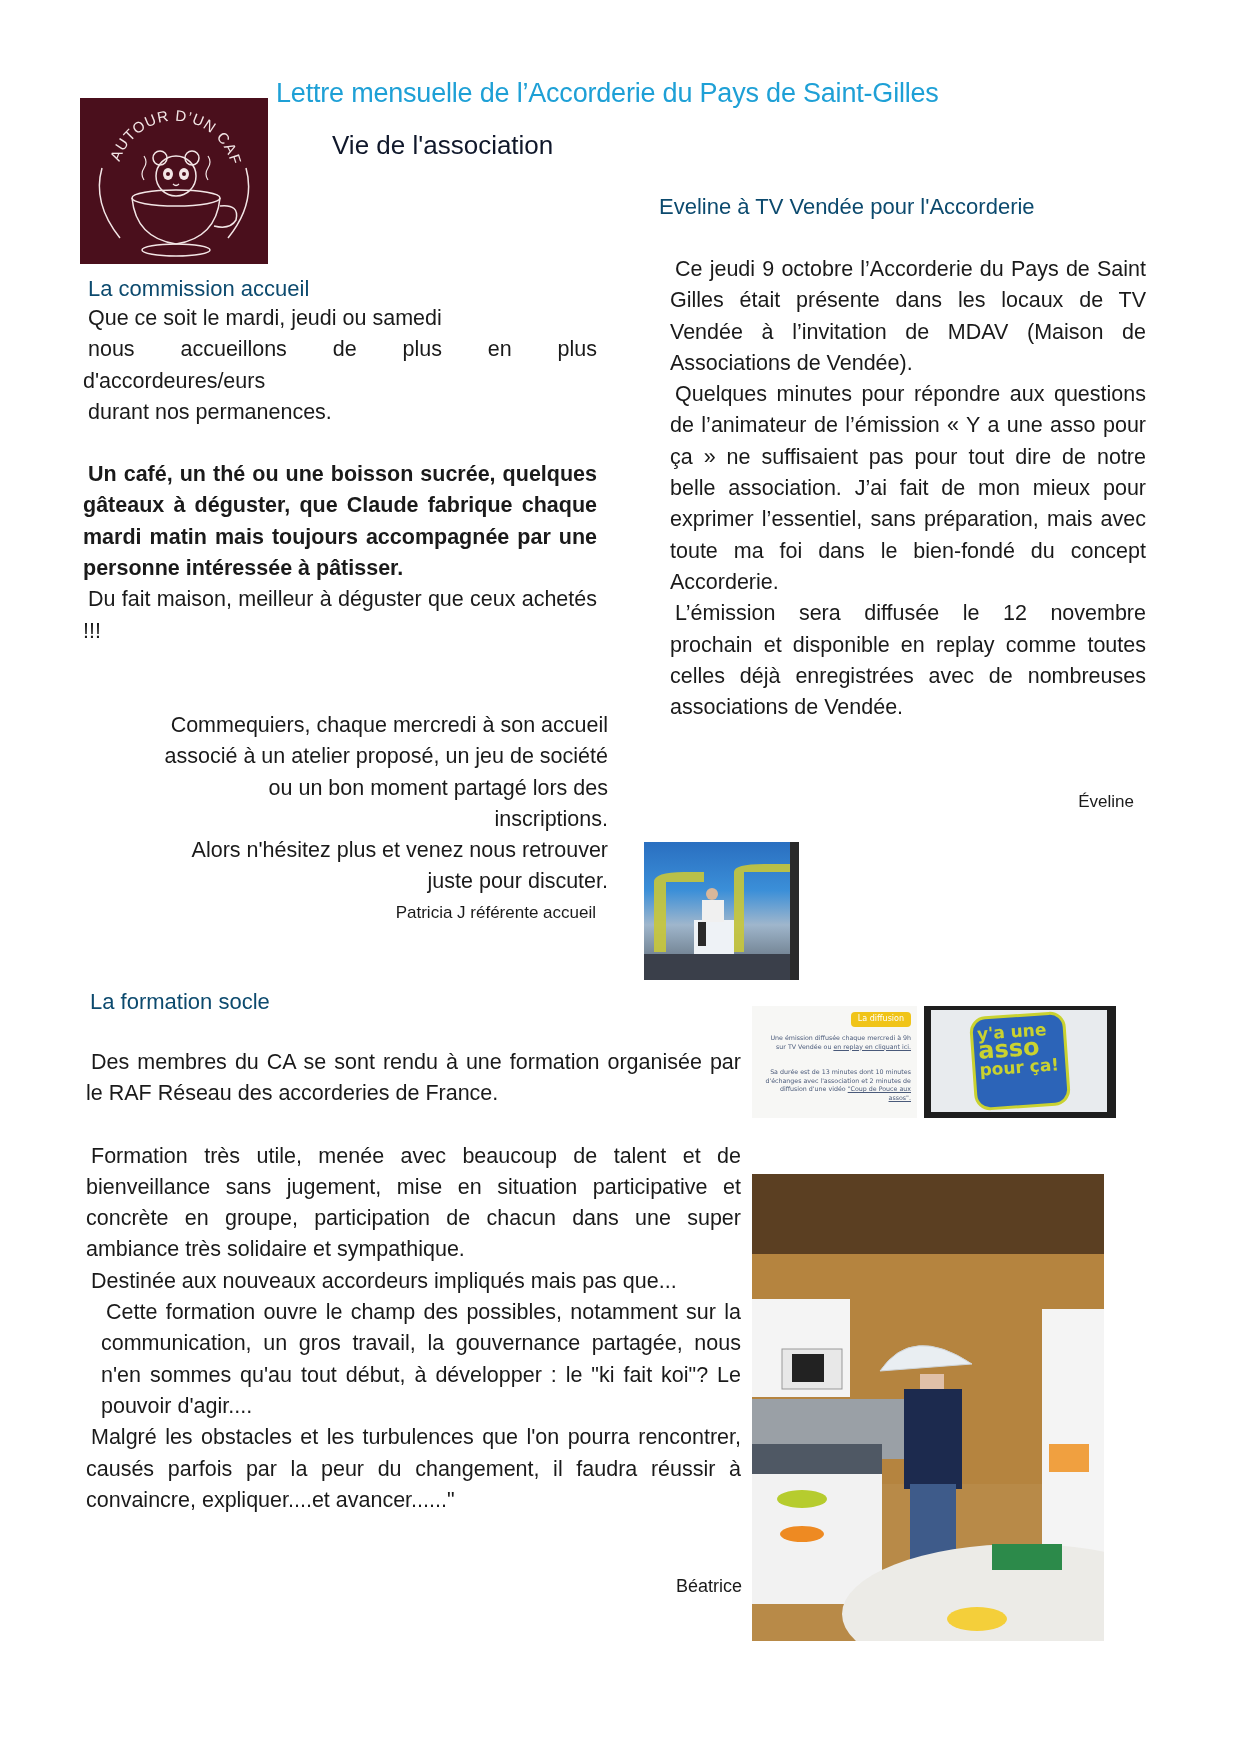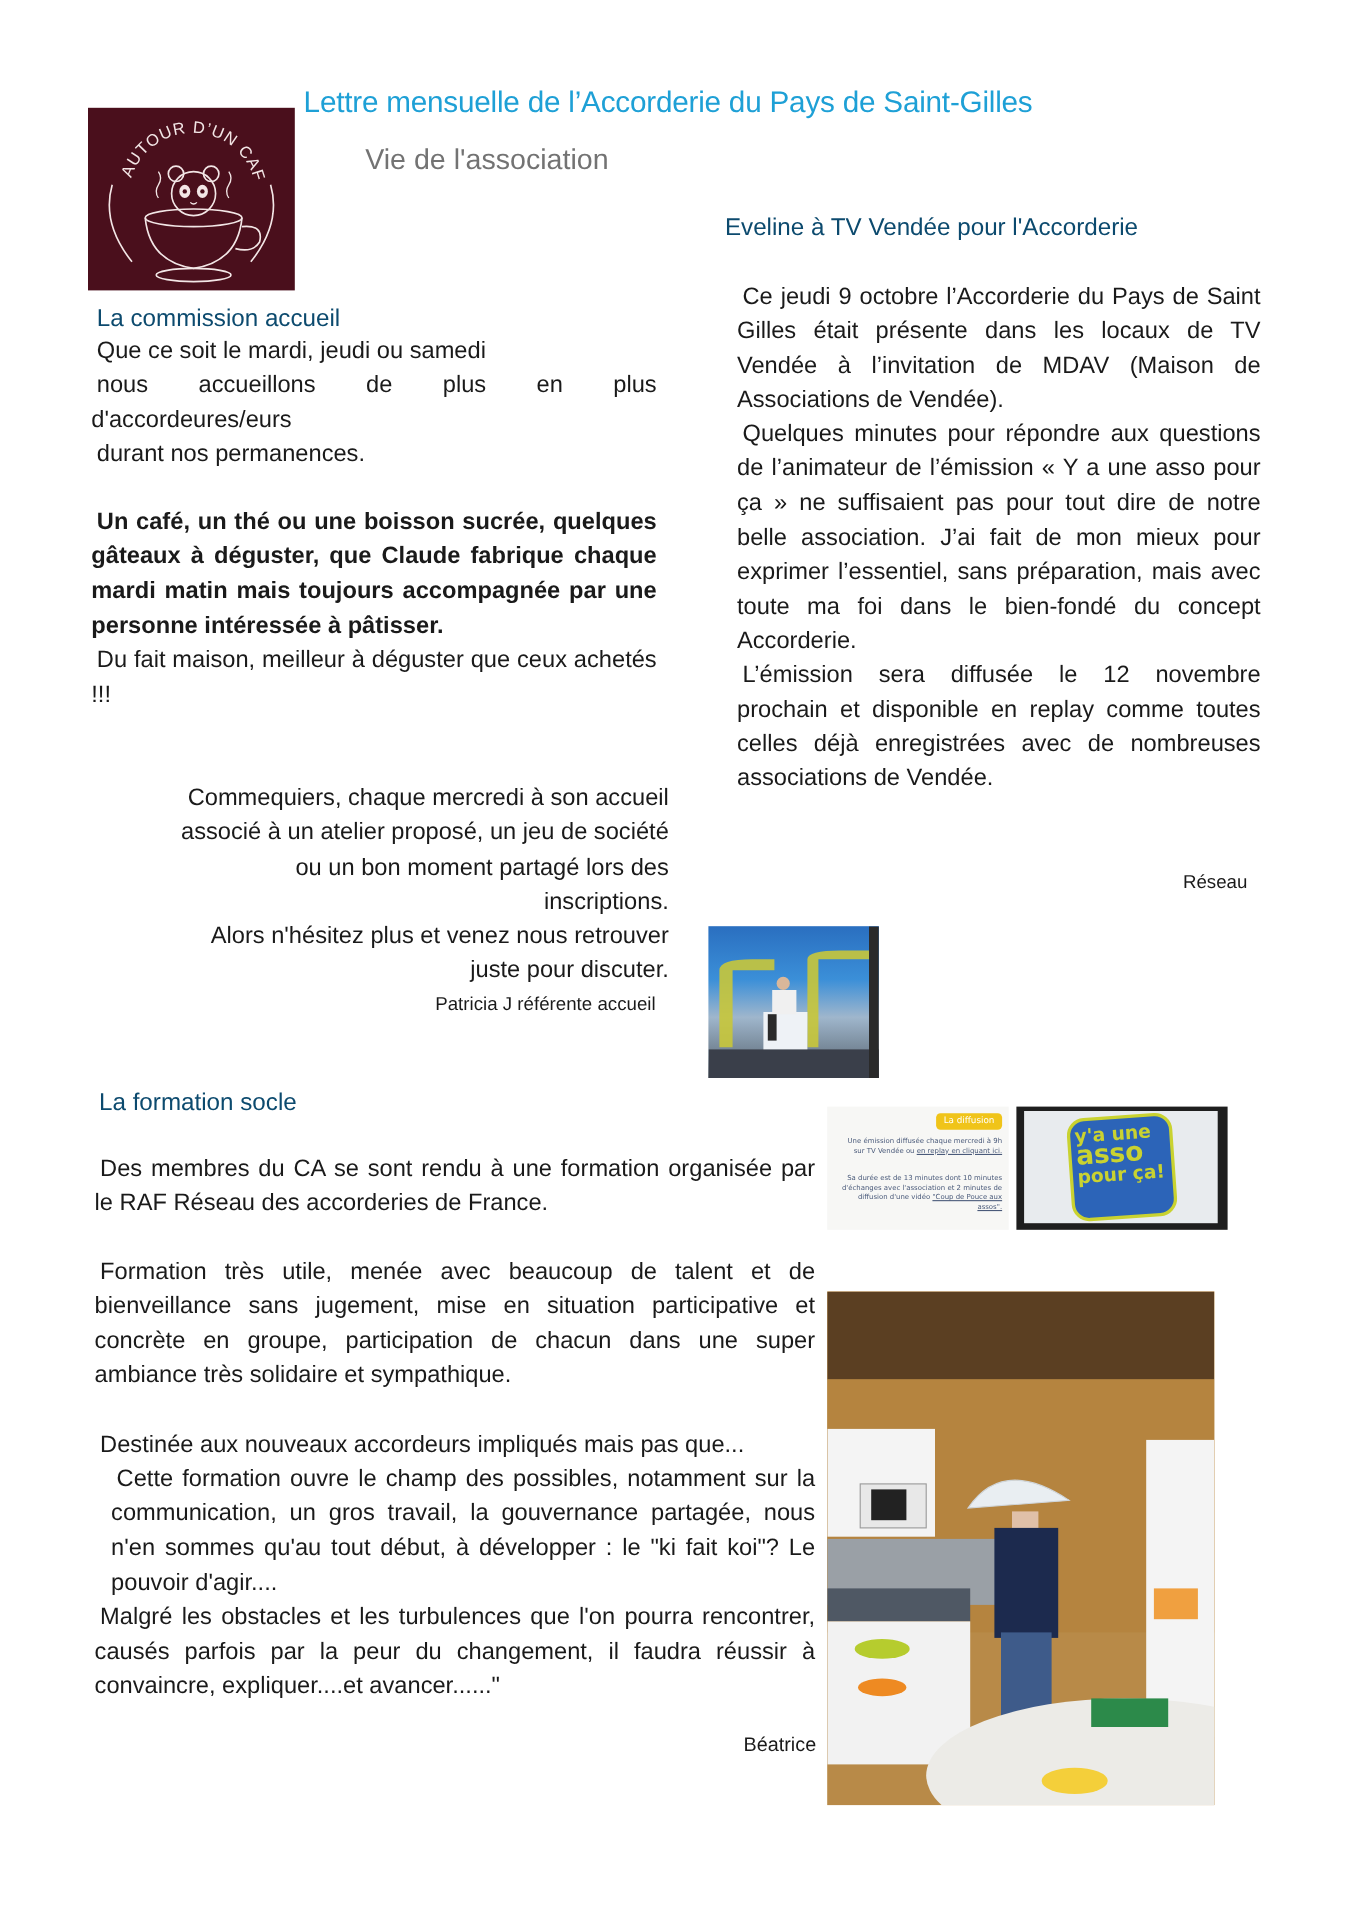--- a/index.html
+++ b/index.html
@@ -1,20 +1,20 @@
 <!DOCTYPE html>
 <html><head>
 <meta charset="utf-8">
 <style>
   html, body { margin:0; padding:0; background:#ffffff; }
   body { width:1241px; height:1754px; position:relative; overflow:hidden;
          font-family:"Liberation Sans", sans-serif; color:#1a1a1a; }
   .abs { position:absolute; }
   .title { left:276px; top:78px; font-size:27px; color:#1ea0d6; white-space:nowrap; letter-spacing:-0.2px; }
-  .subtitle { left:332px; top:130px; font-size:26px; color:#737373; white-space:nowrap; }
+  .subtitle { left:332px; top:130px; font-size:26px; color:#0f172a; white-space:nowrap; }
   .logo { left:80px; top:98px; width:188px; height:166px; background:#4a0f1c; }
   .h-red { color:#0c4a6e; font-size:22px; white-space:nowrap; }
   .body { font-size:21.5px; line-height:31.3px; text-align:justify; }
   .body p { margin:0; }
   .indent { padding-left:5px; }
   .gap { height:31px; }
   .sig { text-align:right; white-space:nowrap; }
   .photo { overflow:hidden; }
   .lastline { text-align-last:justify; }
 </style>
@@ -73,21 +73,21 @@
   <p>juste pour discuter.</p>
 </div>
 <div class="abs sig" style="left:300px; top:903px; width:296px; font-size:17px;">Patricia J référente accueil</div>
 
 <div class="abs h-red" style="left:659px; top:194px;">Eveline à TV Vendée pour l'Accorderie</div>
 <div class="abs body" style="left:654px; top:254px; width:476px;margin-left:16px;">
   <p style="text-indent:5px;">Ce jeudi 9 octobre l’Accorderie du Pays de Saint Gilles était présente dans les locaux de TV Vendée à l’invitation de MDAV (Maison de Associations de Vendée).</p>
   <p style="text-indent:5px;">Quelques  minutes pour répondre aux questions de l’animateur de l’émission « Y a une asso pour ça » ne suffisaient pas pour tout dire de notre belle association. J’ai fait de mon mieux pour exprimer l’essentiel, sans  préparation, mais avec toute ma foi dans le bien-fondé du concept Accorderie.</p>
   <p style="text-indent:5px;">L’émission sera diffusée le 12 novembre prochain et disponible en replay comme toutes celles déjà enregistrées avec de nombreuses associations de Vendée.</p>
 </div>
-<div class="abs sig" style="left:900px; top:792px; width:234px; font-size:17px;">Réseau</div>
+<div class="abs sig" style="left:900px; top:792px; width:234px; font-size:17px;">Éveline</div>
 
 <div class="abs photo" style="left:644px; top:842px; width:155px; height:138px; background:linear-gradient(180deg,#2a6fc0 0%,#3b8fd8 35%,#9fb6cc 60%,#6f7f8e 85%,#2c3440 100%);">
   <svg width="155" height="138">
     <path d="M10,110 L10,40 Q10,30 40,30 L60,30 L60,40 L22,40 L22,110 Z" fill="#c8c63a" opacity="0.9"></path>
     <path d="M90,110 L90,30 Q90,22 120,22 L150,22 L150,30 L100,30 L100,110 Z" fill="#c8c63a" opacity="0.9"></path>
     <rect x="50" y="78" width="40" height="35" fill="#eef2f6"></rect>
     <circle cx="68" cy="52" r="6" fill="#d9b79a"></circle>
     <rect x="58" y="58" width="22" height="22" fill="#f0f0f0"></rect>
     <rect x="54" y="80" width="8" height="24" fill="#2a2a2a"></rect>
     <rect x="0" y="112" width="155" height="26" fill="#3a3f4a"></rect>
@@ -111,21 +111,21 @@
     <span style="font-size:24px;">asso</span><br>
     <span>pour</span> <span>ça!</span>
   </div>
 </div>
 
 <div class="abs h-red" style="left:90px; top:989px;">La formation socle</div>
 <div class="abs body" style="left:86px; top:1047px; width:655px;">
   <p style="text-indent:5px;">Des membres du CA se sont rendu à une formation organisée par le RAF Réseau des accorderies de France.</p>
   <div class="gap"></div>
   <p style="text-indent:5px;">Formation très utile, menée avec beaucoup de talent et de bienveillance sans jugement, mise en situation participative et concrète en groupe, participation de chacun dans une super ambiance très solidaire et sympathique.</p>
-  <p style="text-indent:5px;margin-top:32px;">Destinée aux nouveaux accordeurs impliqués mais pas que...</p>
+  <p style="text-indent:5px;">Destinée aux nouveaux accordeurs impliqués mais pas que...</p>
   <p style="text-indent:5px;margin-left:15px;">Cette formation ouvre le champ des possibles, notamment sur la communication, un gros travail, la gouvernance partagée, nous n'en sommes qu'au tout début, à développer : le "ki fait koi"? Le pouvoir d'agir....</p>
   <p style="text-indent:5px;">Malgré les obstacles et les turbulences que l'on pourra rencontrer, causés parfois par la peur du changement,  il faudra réussir à convaincre, expliquer....et avancer......"</p>
 </div>
 <div class="abs sig" style="left:600px; top:1576px; width:142px; font-size:18px;">Béatrice</div>
 
 <div class="abs photo" style="left:752px; top:1174px; width:352px; height:467px; background:#b88a48;">
   <svg width="352" height="467">
     <rect x="0" y="0" width="352" height="80" fill="#5b3f22"></rect>
     <rect x="0" y="80" width="352" height="230" fill="#b5843f"></rect>
     <rect x="0" y="125" width="98" height="98" fill="#f4f4f4"></rect>

